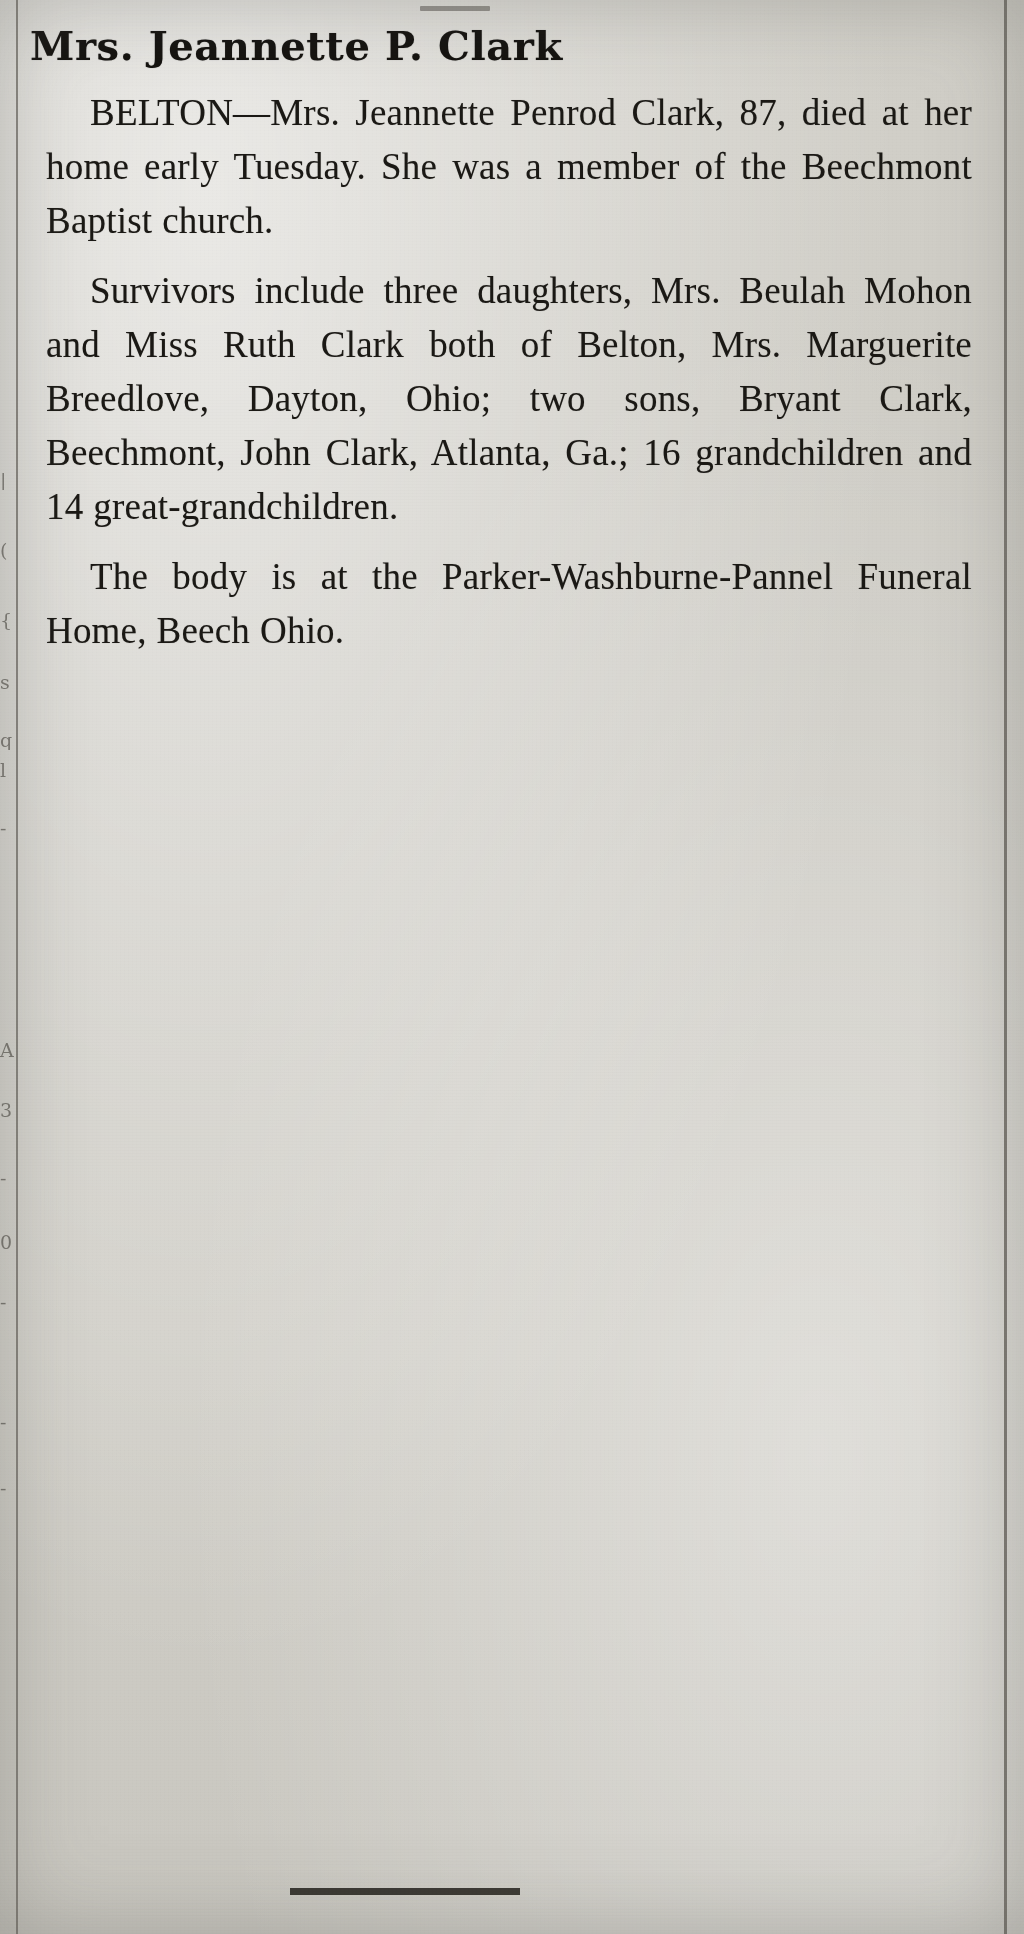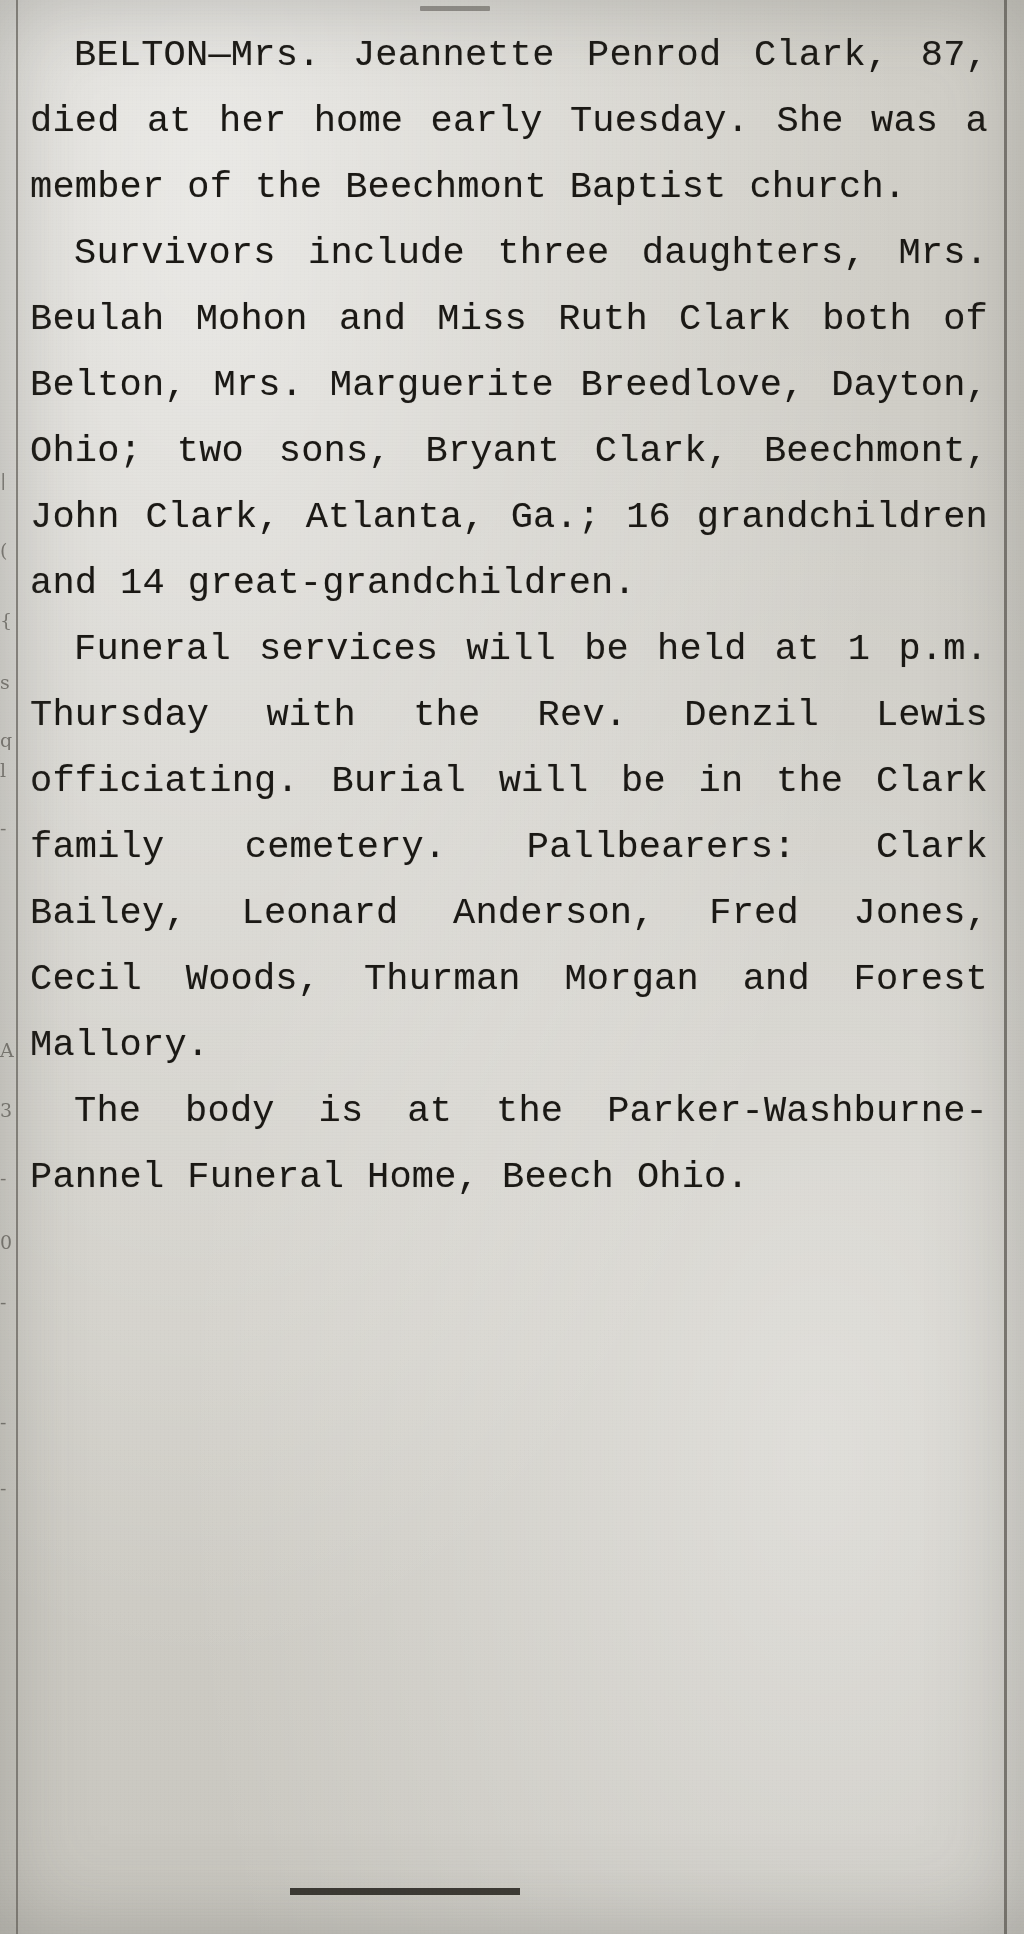--- a/index.html
+++ b/index.html
@@ -87,24 +87,24 @@
     font-family: "DejaVu Serif", serif;
     font-weight: 700;
     font-size: 40px;
     line-height: 48px;
     letter-spacing: 0.6px;
     color: #14120f;
     text-shadow: 0 0 1px rgba(0,0,0,0.35);
   }
 
   p.body {
-    margin: 0;
-    font-family: Liberation Mono, monospace;
+    margin: 16px;
+    font-family: Liberation Serif, serif;
     font-size: 37px;
-    line-height: 66px;
+    line-height: 54px;
     color: #1b1915;
     text-align: justify;
     text-justify: inter-word;
     text-indent: 44px;
     letter-spacing: 0.2px;
     word-spacing: 0.5px;
     text-shadow: 0 0 1px rgba(0,0,0,0.22);
     hyphens: manual;
   }
   p.body + p.body { margin-top: 0; }
@@ -146,22 +146,22 @@
   <div class="bleed" style="top:818px;">-</div>
   <div class="bleed" style="top:1040px;">A</div>
   <div class="bleed" style="top:1100px;">3</div>
   <div class="bleed" style="top:1168px;">-</div>
   <div class="bleed" style="top:1232px;">0</div>
   <div class="bleed" style="top:1292px;">-</div>
   <div class="bleed" style="top:1412px;">-</div>
   <div class="bleed" style="top:1478px;">-</div>
 
   <div id="article">
+    <h1 class="headline">Mrs. Jeannette P. Clark</h1>
     <p class="body">BELTON—Mrs. Jeannette Penrod Clark, 87, died at her home early Tuesday. She was a member of the Beechmont Baptist church.</p>
     <p class="body">Survivors include three daughters, Mrs. Beulah Mohon and Miss Ruth Clark both of Belton, Mrs. Marguerite Breedlove, Dayton, Ohio; two sons, Bryant Clark, Beechmont, John Clark, Atlanta, Ga.; 16 grandchildren and 14 great-grandchildren.</p>
-    <p class="body">Funeral services will be held at 1 p.m. Thursday with the Rev. Denzil Lewis officiating. Burial will be in the Clark family cemetery. Pallbearers: Clark Bailey, Leonard Anderson, Fred Jones, Cecil Woods, Thurman Morgan and Forest Mallory.</p>
     <p class="body">The body is at the Parker-Washburne-Pannel Funeral Home, Beech Ohio.</p>
   </div>
 
   <div class="end-rule"></div>
   <div id="grain"></div>
   <div id="vignette"></div>
 </div>
 
 </body></html>

